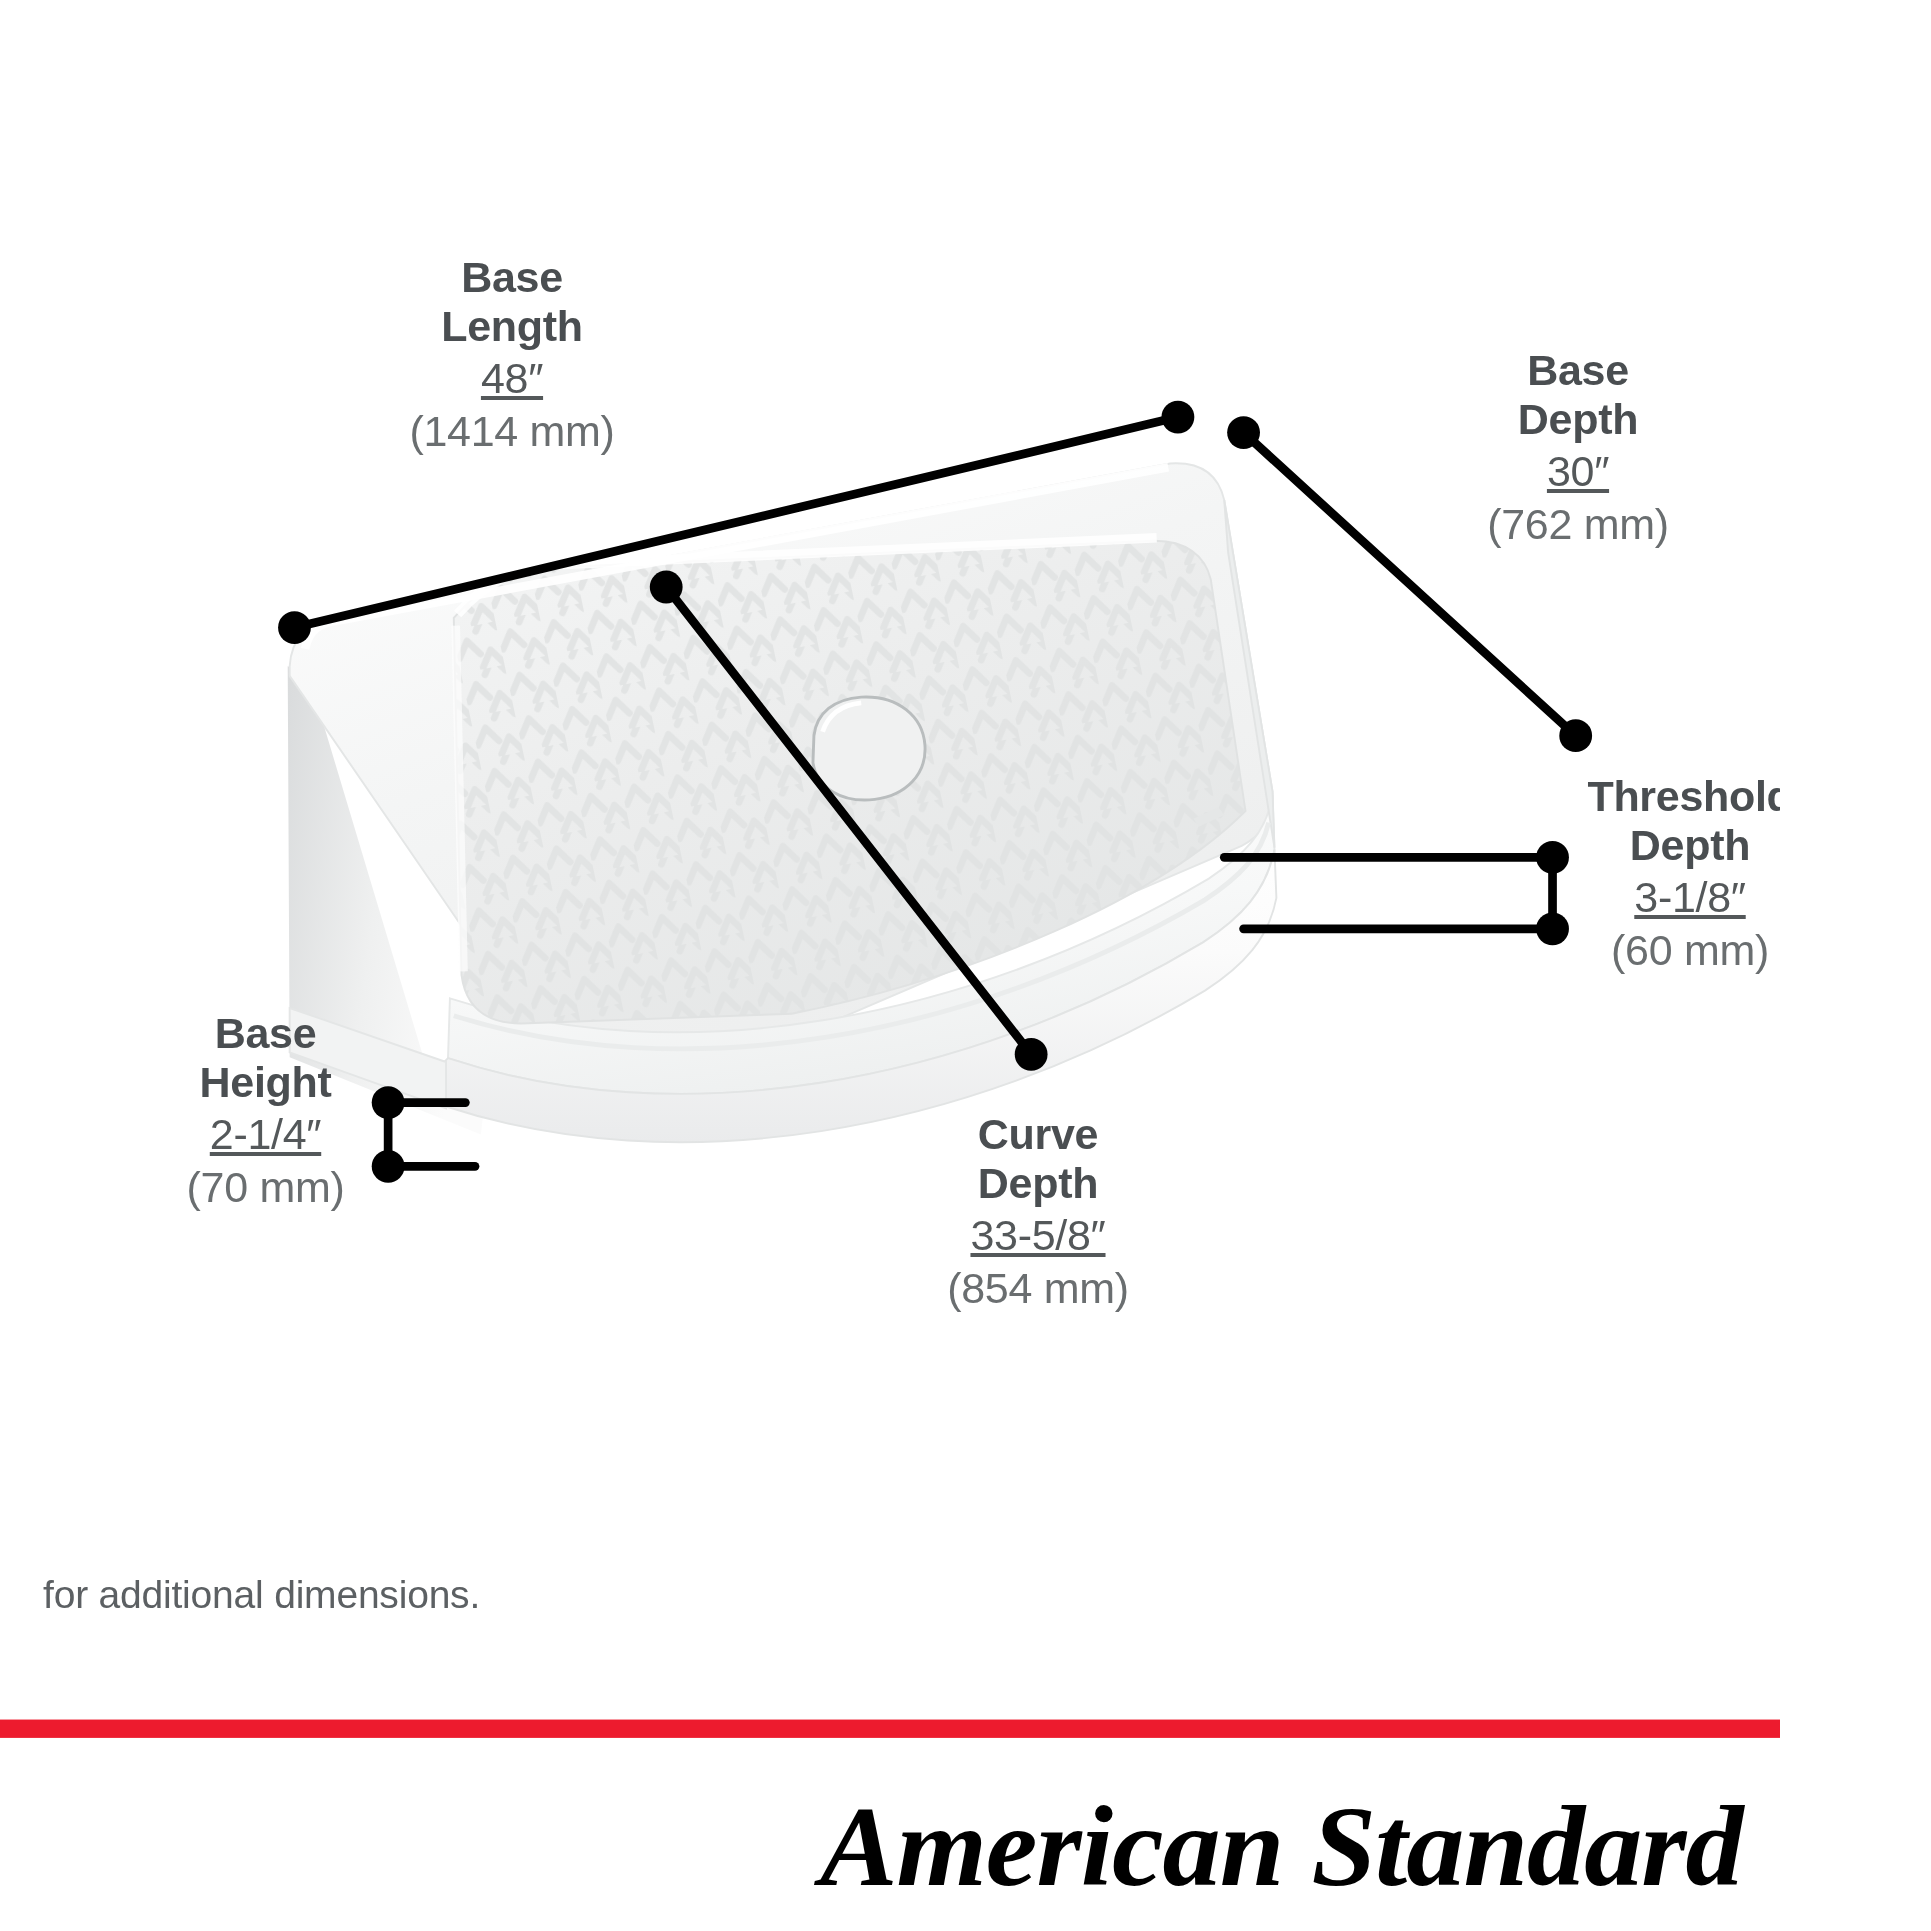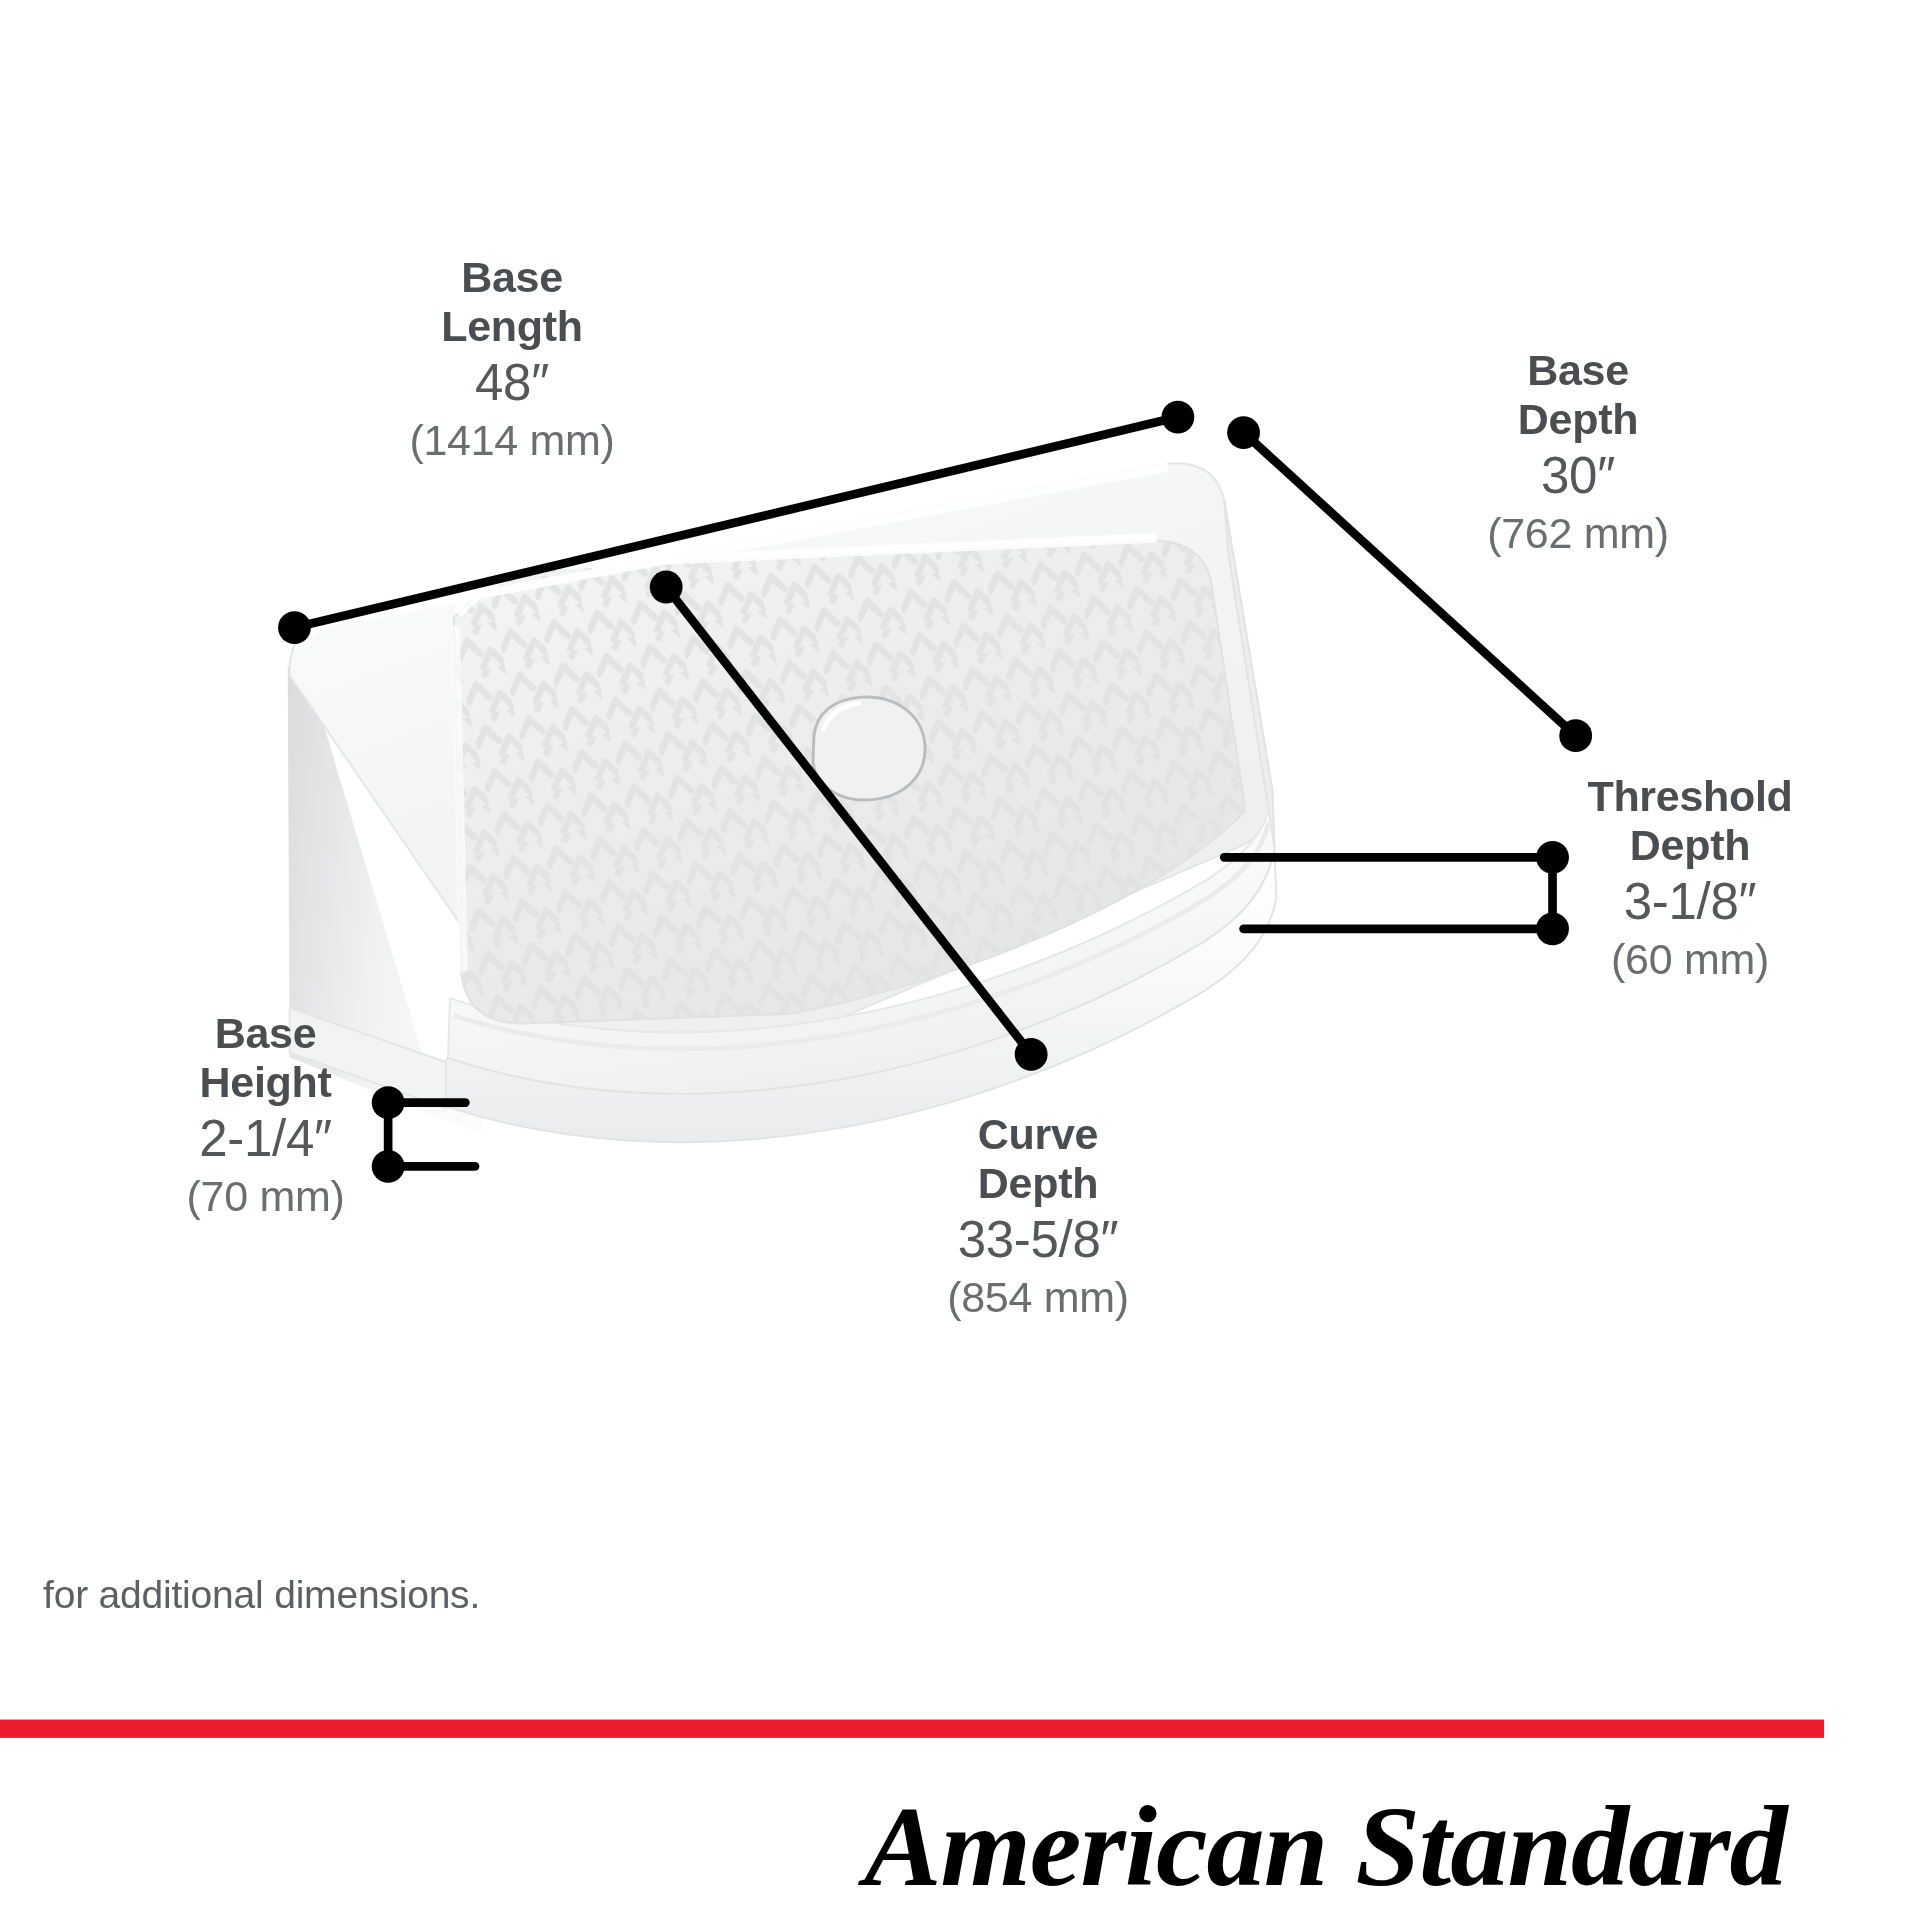--- a/index.html
+++ b/index.html
@@ -9,21 +9,20 @@
   }
   body {
     font-family: "Liberation Sans", sans-serif;
   }
   #page {
     position: relative;
     width: 1780px;
     height: 1931px;
     background: #ffffff;
     overflow: hidden;
-    padding-left: 44px;
   }
   #diagram-svg {
     position: absolute;
     left: 0;
     top: 0;
     width: 1931px;
     height: 1931px;
   }
   .callout {
     position: absolute;
@@ -33,25 +32,26 @@
   }
   .callout .c-title {
     display: block;
     font-weight: bold;
     font-size: 43px;
     color: #4a4e51;
     letter-spacing: -0.3px;
   }
   .callout .c-imp {
     display: block;
-    font-size: 51px;
+    font-size: 43px;
     color: #54585a;
     font-weight: normal;
     margin-top: 3.9px;
     letter-spacing: -0.3px;
+    text-decoration: underline;
   }
   .callout .c-met {
     display: block;
     font-size: 43px;
     color: #6a6e70;
     font-weight: normal;
     margin-top: 3.9px;
     letter-spacing: -0.3px;
   }
   #callout-base-length { left: 377px; top: 253px; width: 270px; }

